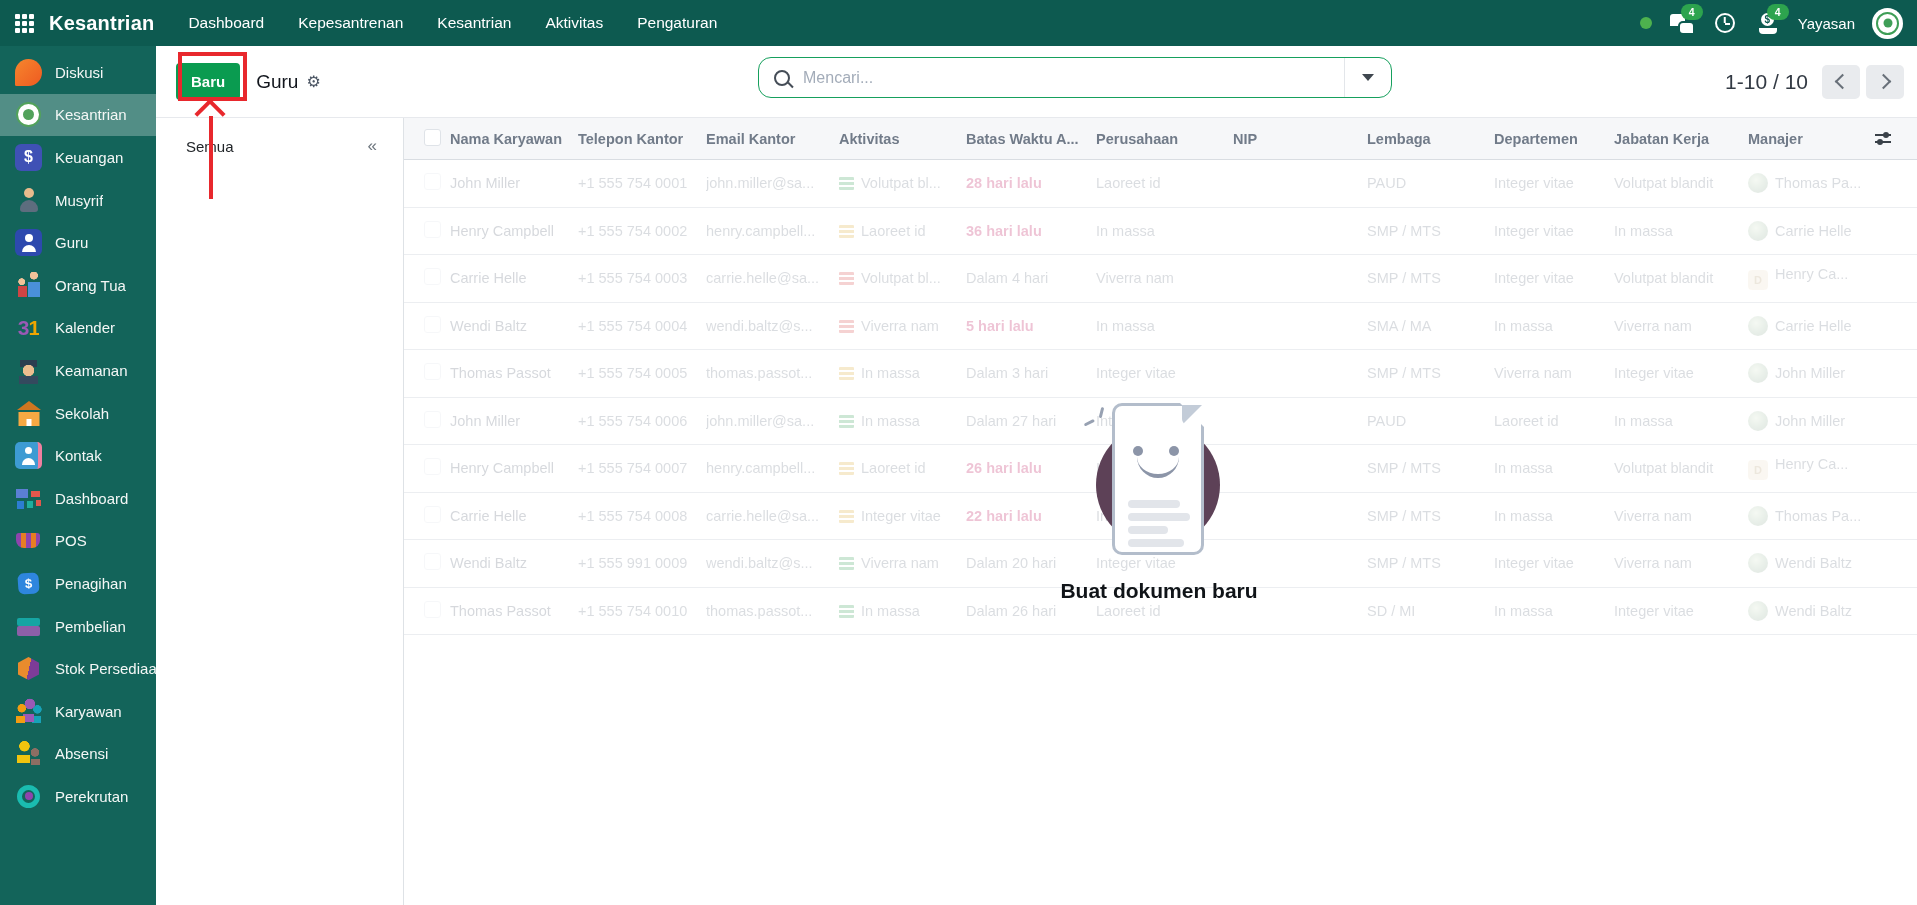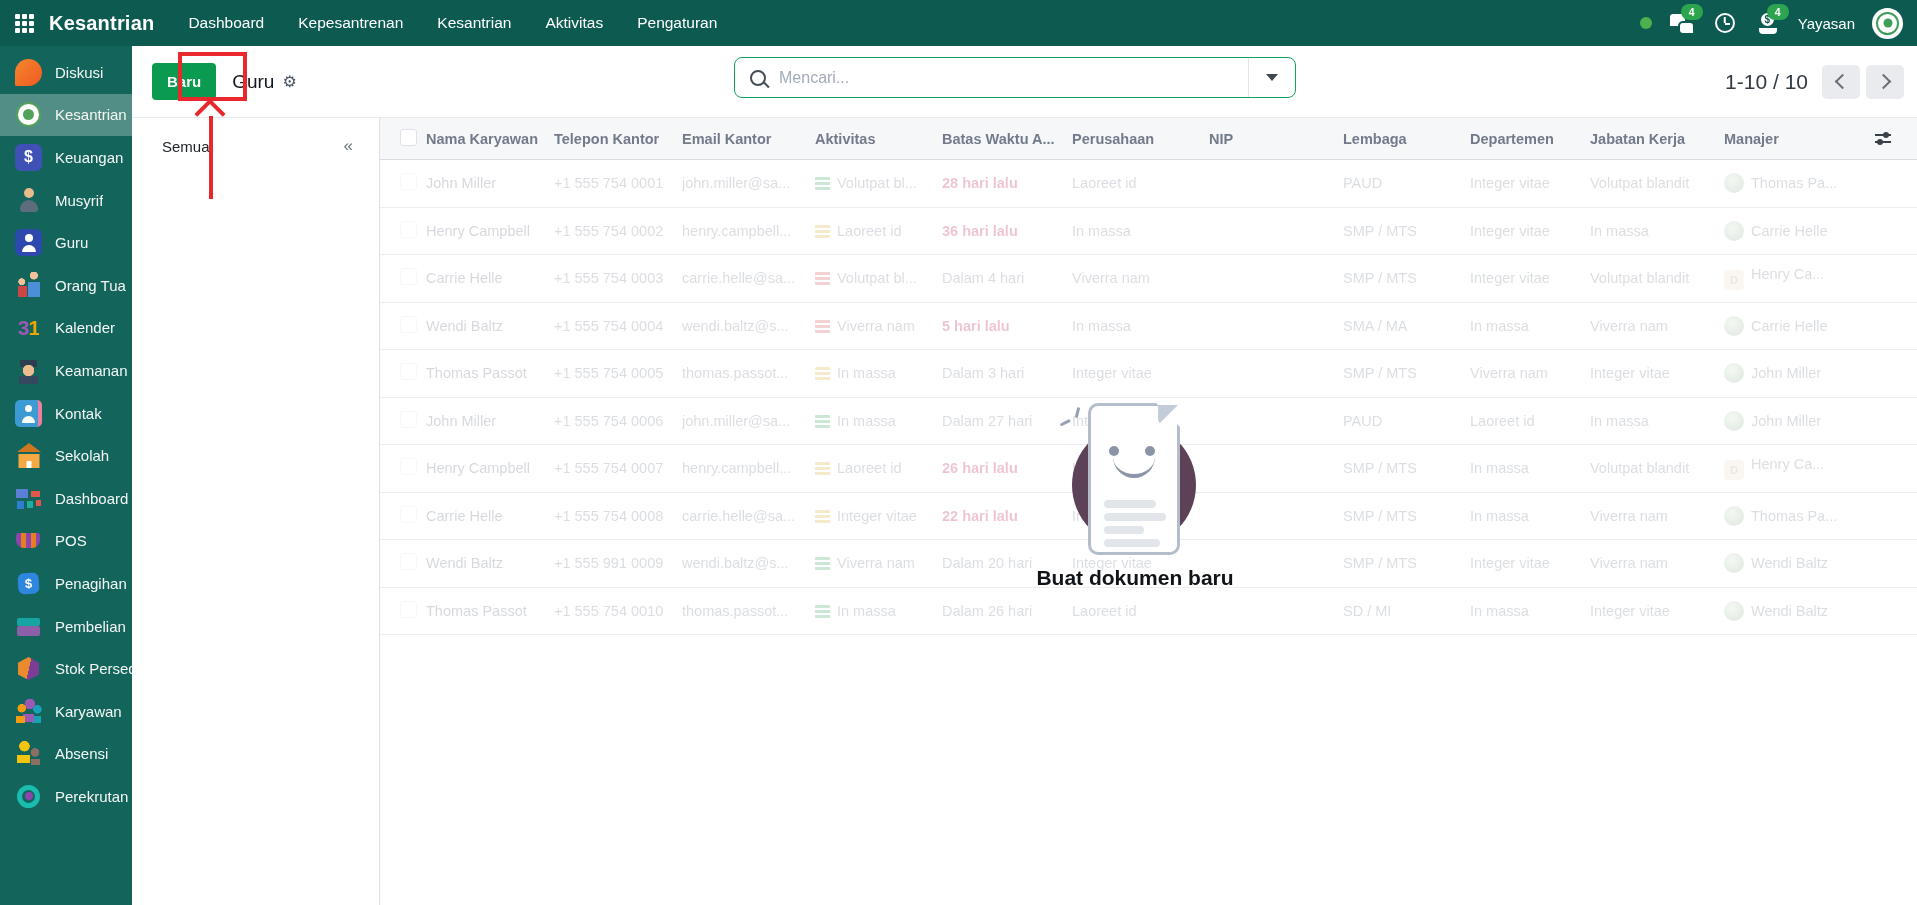--- a/index.html
+++ b/index.html
@@ -33,21 +33,21 @@
       color:var(--navbar);font-size:10px;font-weight:800;display:flex;align-items:center;justify-content:center;}
   .payroll-icon::after{content:'';position:absolute;left:2px;bottom:0;width:18px;height:6px;background:#fff;border-radius:0 0 4px 4px;}
   .company-label{font-size:15px;text-align:right;}
   .avatar{width:31px;height:31px;border-radius:50%;background:#fff;position:relative;overflow:hidden;}
   .avatar::before{content:'';position:absolute;inset:4px;border-radius:50%;border:2px solid #3f9e57;box-sizing:border-box;}
   .avatar::after{content:'';position:absolute;left:50%;top:50%;transform:translate(-50%,-50%);width:9px;height:9px;border-radius:50%;
                  background:#3f9e57;box-shadow:0 0 0 1.5px #fff;}
 
   
   .app{display:flex;height:859px;}
-  .sidebar{width:132px;background:var(--sidebar);flex:none;padding-top:5px;text-align:center;}
+  .sidebar{width:156px;background:var(--sidebar);flex:none;padding-top:5px;text-align:center;}
   .sb-item{display:flex;align-items:center;height:42.6px;padding-left:15px;gap:13px;color:#f4f7f6;font-size:15px;cursor:pointer;}
   .sb-item.active{background:rgba(255,255,255,.27);}
   .sb-label{white-space:nowrap;overflow:hidden;}
   .sb-icon{width:27px;height:27px;flex:none;position:relative;display:flex;align-items:center;justify-content:center;}
   .sb-icon::before,.sb-icon::after{content:'';position:absolute;}
   .ic-diskusi{background:linear-gradient(135deg,#f6862d,#ee5a21);border-radius:50% 50% 50% 6%;}
   .ic-santri::before{top:2px;left:50%;transform:translateX(-50%);width:10px;height:10px;border-radius:50%;background:#f2c299;}
   .ic-santri::after{bottom:2px;left:50%;transform:translateX(-50%);width:18px;height:12px;border-radius:9px 9px 3px 3px;background:#2e86c1;}
   .ic-psb::before{left:3px;top:1px;width:18px;height:23px;background:
       repeating-linear-gradient(to bottom,transparent 0 4px,#c5cdd6 4px 6px) 3px 4px/11px 13px no-repeat,#fff;border-radius:2px;box-shadow:0 0 0 1px #d7dde4;}
@@ -109,21 +109,21 @@
   .ic-perekrutan::before{left:2px;top:2px;width:23px;height:23px;border-radius:50%;border:5.5px solid #1abcb0;box-sizing:border-box;}
   .ic-perekrutan::after{left:9.5px;top:9.5px;width:8px;height:8px;border-radius:50%;background:#8e44ad;}
 
   
   .content{flex:1;display:flex;flex-direction:column;background:#fff;min-width:0;}
   .control-panel{position:relative;height:71px;flex:none;border-bottom:1px solid #e7e9ed;display:flex;align-items:center;}
   .btn-new{margin-left:20px;background:var(--green);color:#fff;font-weight:700;font-size:15px;
            padding:10px 15px;border:none;border-radius:4px;cursor:pointer;font-family:inherit;}
   .view-title{margin-left:16px;font-size:19px;color:#12161d;}
   .gear{margin-left:8px;color:#4b5563;font-size:16px;cursor:pointer;}
-  .searchbar{position:absolute;left:602px;top:11px;width:562px;height:41px;border:1px solid #16a05d;border-radius:8px;
+  .searchbar{position:absolute;left:602px;top:11px;width:634px;height:41px;border:1px solid #16a05d;border-radius:13px;
              background:#fff;display:flex;align-items:center;box-sizing:border-box;}
   .mag{width:12px;height:12px;border:2px solid #454d57;border-radius:50%;margin-left:15px;position:relative;flex:none;}
   .mag::after{content:'';position:absolute;width:7px;height:2px;background:#454d57;right:-6px;bottom:-2px;transform:rotate(45deg);}
   .search-placeholder{margin-left:13px;color:#a3acb9;font-size:16px;}
   .caret-zone{margin-left:auto;width:46px;height:100%;border-left:1px solid #e3e6ea;display:flex;align-items:center;justify-content:center;cursor:pointer;}
   .caret{width:0;height:0;border-left:6px solid transparent;border-right:6px solid transparent;border-top:7px solid #3f474f;}
   .pager{margin-left:auto;display:flex;align-items:center;margin-right:13px;gap:14px;}
   .pager-text{font-size:21px;color:#333a44;}
   .pg-btns{display:flex;gap:6px;}
   .pg-btn{width:38px;height:34px;background:#e9ebee;border:none;border-radius:5px;display:flex;align-items:center;justify-content:center;cursor:pointer;}
@@ -172,21 +172,21 @@
                  border-color:transparent transparent transparent #c3ccd8;border-radius:0 0 0 6px;}
   .es-eye{position:absolute;width:10px;height:10px;border-radius:50%;background:#8c95a8;top:40px;}
   .es-eye.l{left:18px;} .es-eye.r{left:54px;}
   .es-smile{position:absolute;left:22px;top:50px;width:42px;height:18px;border-bottom:4px solid #8c95a8;border-radius:0 0 22px 22px;}
   .es-line{position:absolute;left:13px;height:8px;border-radius:4px;background:#e2e5ea;}
   .es-line.l1{top:94px;width:52px;} .es-line.l2{top:107px;width:62px;}
   .es-line.l3{top:120px;width:40px;} .es-line.l4{top:133px;width:56px;}
   .es-spark{position:absolute;width:2.5px;height:11px;background:#97a1b2;border-radius:2px;}
   .es-spark.s1{left:56px;top:4px;transform:rotate(14deg);}
   .es-spark.s2{left:44px;top:14px;transform:rotate(64deg);}
-  .es-text{margin-top:3px;font-size:21px;font-weight:700;color:#101418;}
+  .es-text{margin-top:16px;font-size:21px;font-weight:700;color:#101418;}
 
   
   .ann-rect{position:absolute;left:178px;top:52px;width:61px;height:41px;border:4px solid var(--red);z-index:70;pointer-events:none;}
   .ann-line{position:absolute;left:209px;top:116px;width:4px;height:83px;background:var(--red);z-index:70;pointer-events:none;}
   .ann-head{position:absolute;left:199px;top:103px;width:22px;height:22px;border-left:4px solid var(--red);
             border-top:4px solid var(--red);transform:rotate(45deg);z-index:70;pointer-events:none;box-sizing:border-box;}
 </style>
 </head>
 <body>
 
@@ -250,26 +250,26 @@
         </div>
         <div class="sb-item">
           <span class="sb-icon ic-kalender"></span>
           <span class="sb-label">Kalender</span>
         </div>
         <div class="sb-item">
           <span class="sb-icon ic-keamanan"></span>
           <span class="sb-label">Keamanan</span>
         </div>
         <div class="sb-item">
+          <span class="sb-icon ic-sekolah"></span>
+          <span class="sb-label">Sekolah</span>
+        </div>
+        <div class="sb-item">
           <span class="sb-icon ic-kontak"></span>
           <span class="sb-label">Kontak</span>
-        </div>
-        <div class="sb-item">
-          <span class="sb-icon ic-sekolah"></span>
-          <span class="sb-label">Sekolah</span>
         </div>
         <div class="sb-item">
           <span class="sb-icon ic-dashboard"></span>
           <span class="sb-label">Dashboard</span>
         </div>
         <div class="sb-item">
           <span class="sb-icon ic-pos"></span>
           <span class="sb-label">POS</span>
         </div>
         <div class="sb-item">

